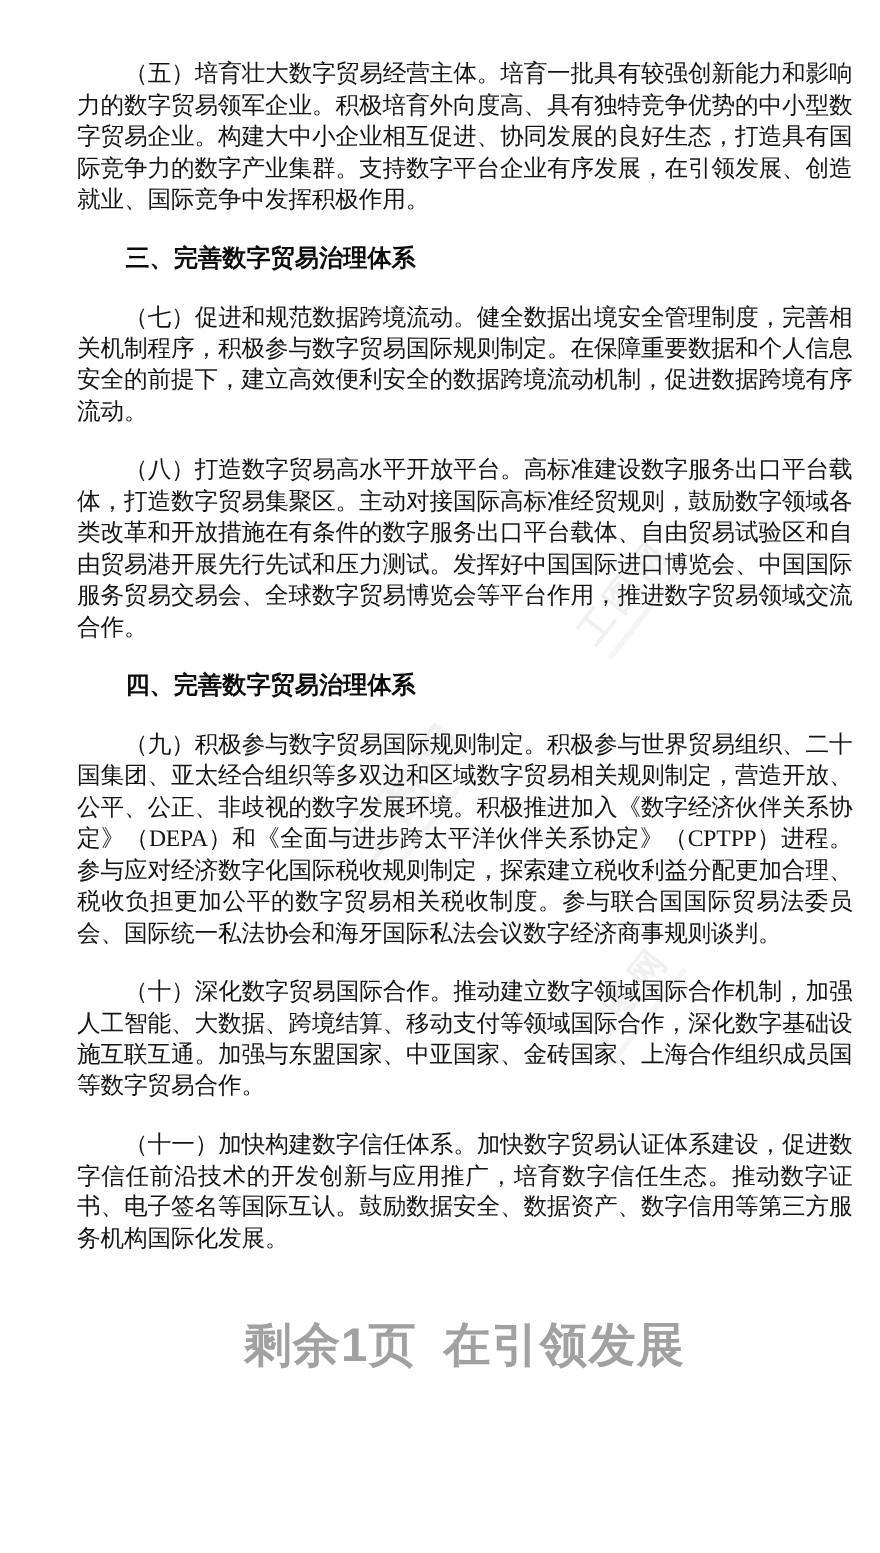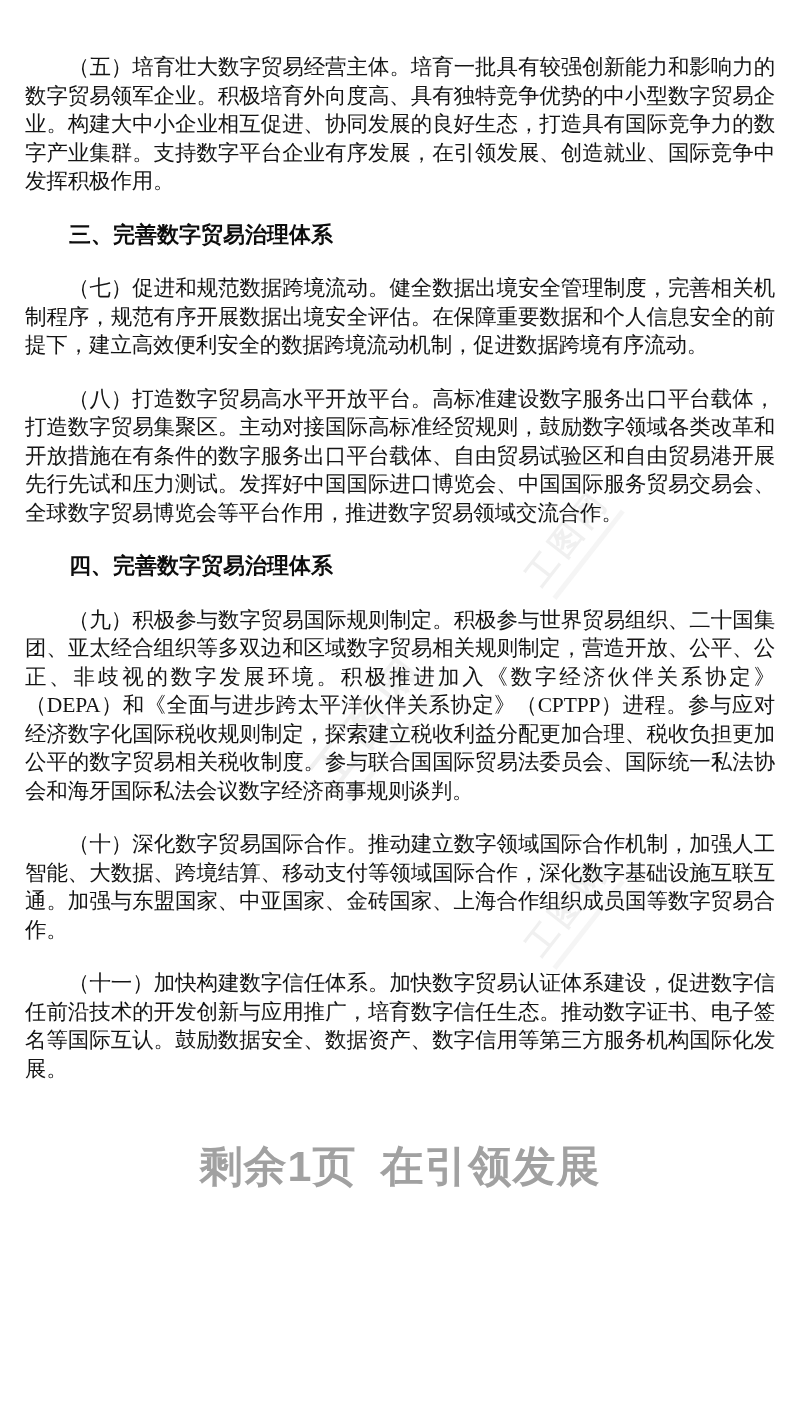--- a/index.html
+++ b/index.html
@@ -13,20 +13,21 @@
     height: 1412px;
     background: #ffffff;
     overflow: hidden;
     font-family: "Liberation Serif", "DejaVu Serif", serif;
     color: #141414;
   }
   .content {
     position: relative;
     padding: 53px 25px 0 25px;
     z-index: 2;
+    margin-left: 45px;
   }
   .para {
     margin: 0 0 25px 0;
     font-size: 21.5px;
     letter-spacing: -0.15px;
     line-height: 28.5px;
     text-indent: 2em;
     text-align: justify;
   }
   .heading {
@@ -89,21 +90,21 @@
 
 <div class="page">
 
   <div class="watermark w-big">工图网</div>
   <div class="watermark w-mid1">工图网</div>
   <div class="watermark w-mid2">工图网</div>
 
   <div class="content">
     <p class="para">（五）培育壮大数字贸易经营主体。培育一批具有较强创新能力和影响力的数字贸易领军企业。积极培育外向度高、具有独特竞争优势的中小型数字贸易企业。构建大中小企业相互促进、协同发展的良好生态，打造具有国际竞争力的数字产业集群。支持数字平台企业有序发展，在引领发展、创造就业、国际竞争中发挥积极作用。</p>
     <h2 class="heading">三、完善数字贸易治理体系</h2>
-    <p class="para">（七）促进和规范数据跨境流动。健全数据出境安全管理制度，完善相关机制程序，规范有序开展数据出境安全评估。在保障重要数据和个人信息安全的前提下，建立高效便利安全的数据跨境流动机制，促进数据跨境有序流动。</p>
+    <p class="para">（七）促进和规范数据跨境流动。健全数据出境安全管理制度，完善相关机制程序，积极参与数字贸易国际规则制定。在保障重要数据和个人信息安全的前提下，建立高效便利安全的数据跨境流动机制，促进数据跨境有序流动。</p>
     <p class="para">（八）打造数字贸易高水平开放平台。高标准建设数字服务出口平台载体，打造数字贸易集聚区。主动对接国际高标准经贸规则，鼓励数字领域各类改革和开放措施在有条件的数字服务出口平台载体、自由贸易试验区和自由贸易港开展先行先试和压力测试。发挥好中国国际进口博览会、中国国际服务贸易交易会、全球数字贸易博览会等平台作用，推进数字贸易领域交流合作。</p>
     <h2 class="heading">四、完善数字贸易治理体系</h2>
     <p class="para">（九）积极参与数字贸易国际规则制定。积极参与世界贸易组织、二十国集团、亚太经合组织等多双边和区域数字贸易相关规则制定，营造开放、公平、公正、非歧视的数字发展环境。积极推进加入《数字经济伙伴关系协定》（DEPA）和《全面与进步跨太平洋伙伴关系协定》（CPTPP）进程。参与应对经济数字化国际税收规则制定，探索建立税收利益分配更加合理、税收负担更加公平的数字贸易相关税收制度。参与联合国国际贸易法委员会、国际统一私法协会和海牙国际私法会议数字经济商事规则谈判。</p>
     <p class="para">（十）深化数字贸易国际合作。推动建立数字领域国际合作机制，加强人工智能、大数据、跨境结算、移动支付等领域国际合作，深化数字基础设施互联互通。加强与东盟国家、中亚国家、金砖国家、上海合作组织成员国等数字贸易合作。</p>
     <p class="para">（十一）加快构建数字信任体系。加快数字贸易认证体系建设，促进数字信任前沿技术的开发创新与应用推广，培育数字信任生态。推动数字证书、电子签名等国际互认。鼓励数据安全、数据资产、数字信用等第三方服务机构国际化发展。</p>
 
     <div class="footer-banner">
       <span>剩余1页</span>
       <span>在引领发展</span>
     </div>

